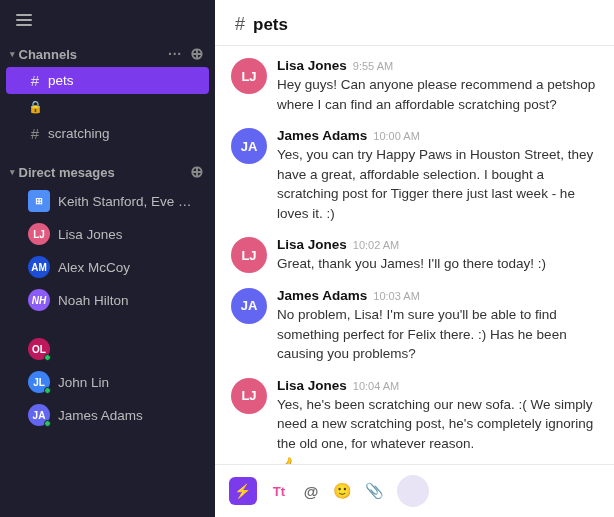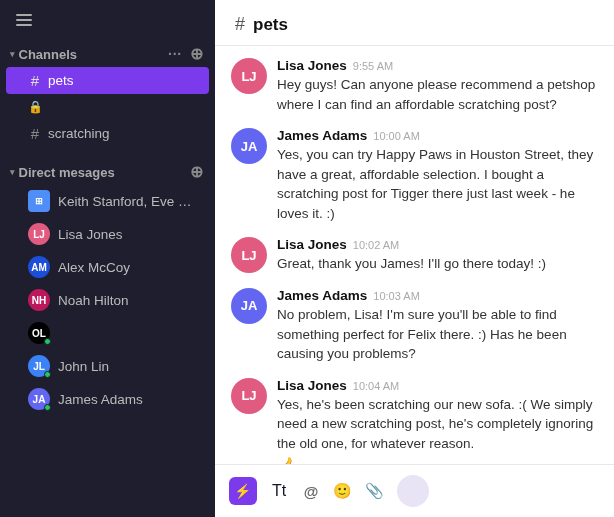--- a/index.html
+++ b/index.html
@@ -372,29 +372,29 @@
 
     <div class="dm-item">
       <div class="avatar-sm" style="background:#1d4ed8;">
         AM
         <span class="status-dot offline"></span>
       </div>
       <span class="dm-name">Alex McCoy</span>
     </div>
 
     <div class="dm-item">
-      <div class="avatar-sm" style="background:#be185d;">
+      <div class="avatar-sm" style="background:#8b5cf6;font-style:italic;">
         NH
         <span class="status-dot offline"></span>
       </div>
       <span class="dm-name">Noah Hilton</span>
     </div>
 
     <div class="dm-item">
-      <div class="avatar-sm" style="background:#000000;">
+      <div class="avatar-sm" style="background:#be185d;margin-top:16px;">
         OL
         <span class="status-dot online"></span>
       </div>
     </div>
 
     <div class="dm-item">
       <div class="avatar-sm" style="background:#3b82f6;">
         JL
         <span class="status-dot online"></span>
       </div>
@@ -475,21 +475,21 @@
         <div class="msg-text">Yes, he's been scratching our new sofa. :( We simply need a new scratching post, he's completely ignoring the old one, for whatever reason.</div>
         <div class="msg-emoji">👍</div>
       </div>
     </div>
 
   </div>
 
   <div class="input-bar">
     <div class="input-bolt">⚡</div>
     <div class="input-actions">
-      <div class="input-icon-btn" style="font-size:16px; font-weight:400; color:#0f172a;">Tt</div>
+      <div class="input-icon-btn" style="font-size:13px; font-weight:700; color:#ec4899;">Tt</div>
       <div class="input-icon-btn" style="font-weight:600; color:#666;">@</div>
       <div class="input-icon-btn">🙂</div>
       <div class="input-icon-btn">📎</div>
     </div>
     <div class="send-btn">
       
     </div>
   </div>
 
 </div>

